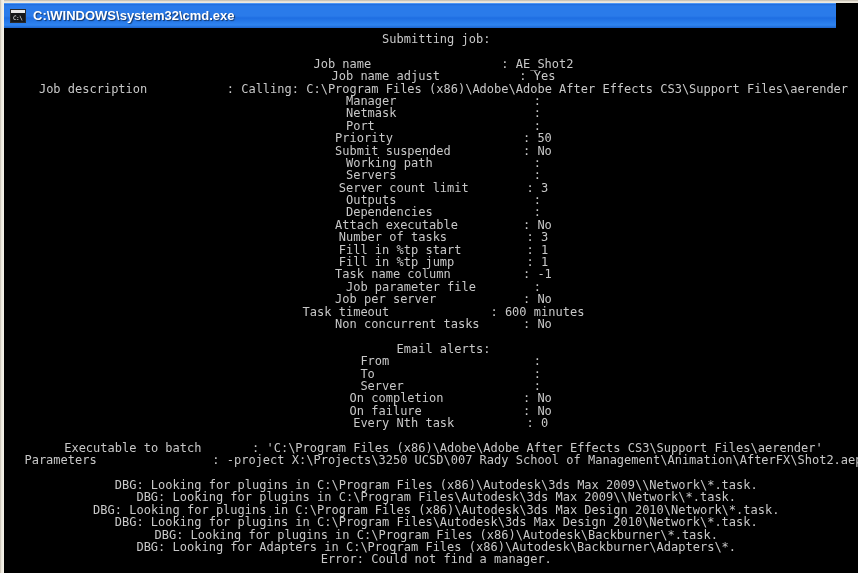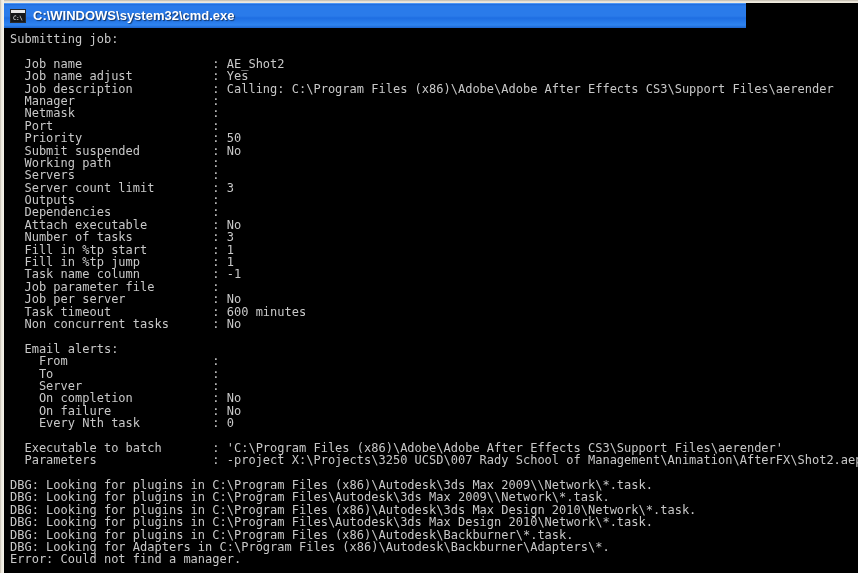--- a/index.html
+++ b/index.html
@@ -38,21 +38,21 @@
     left: 0; top: 0;
     width: 4px; height: 573px;
     background: linear-gradient(to right, #b9b2a4 0px, #e8e3d7 1px, #f4f1e8 3px);
   }
 
   
   #title-bar {
     position: absolute;
     left: 4px;
     top: 3px;
-    width: 742px;
+    width: 832px;
     height: 25px;
     background: linear-gradient(to bottom,
         #1b63d3 0%,
         #2a7bea 12%,
         #2a7bea 52%,
         #1e6ee2 60%,
         #2f84f0 88%,
         #1c64cd 100%);
     display: flex;
     align-items: center;
@@ -107,20 +107,21 @@
 
   
   #console-area {
     position: absolute;
     left: 6px;
     top: 30px;
     width: 852px;
     height: 543px;
     background: #000000;
     overflow: hidden;
+    text-align: center;
   }
   #console-text {
     position: absolute;
     left: 4px;
     top: 3px;
     margin: 0;
     padding: 0;
     font-family: "DejaVu Sans Mono", "Liberation Mono", monospace;
     font-size: 12px;
     line-height: 12.4px;

